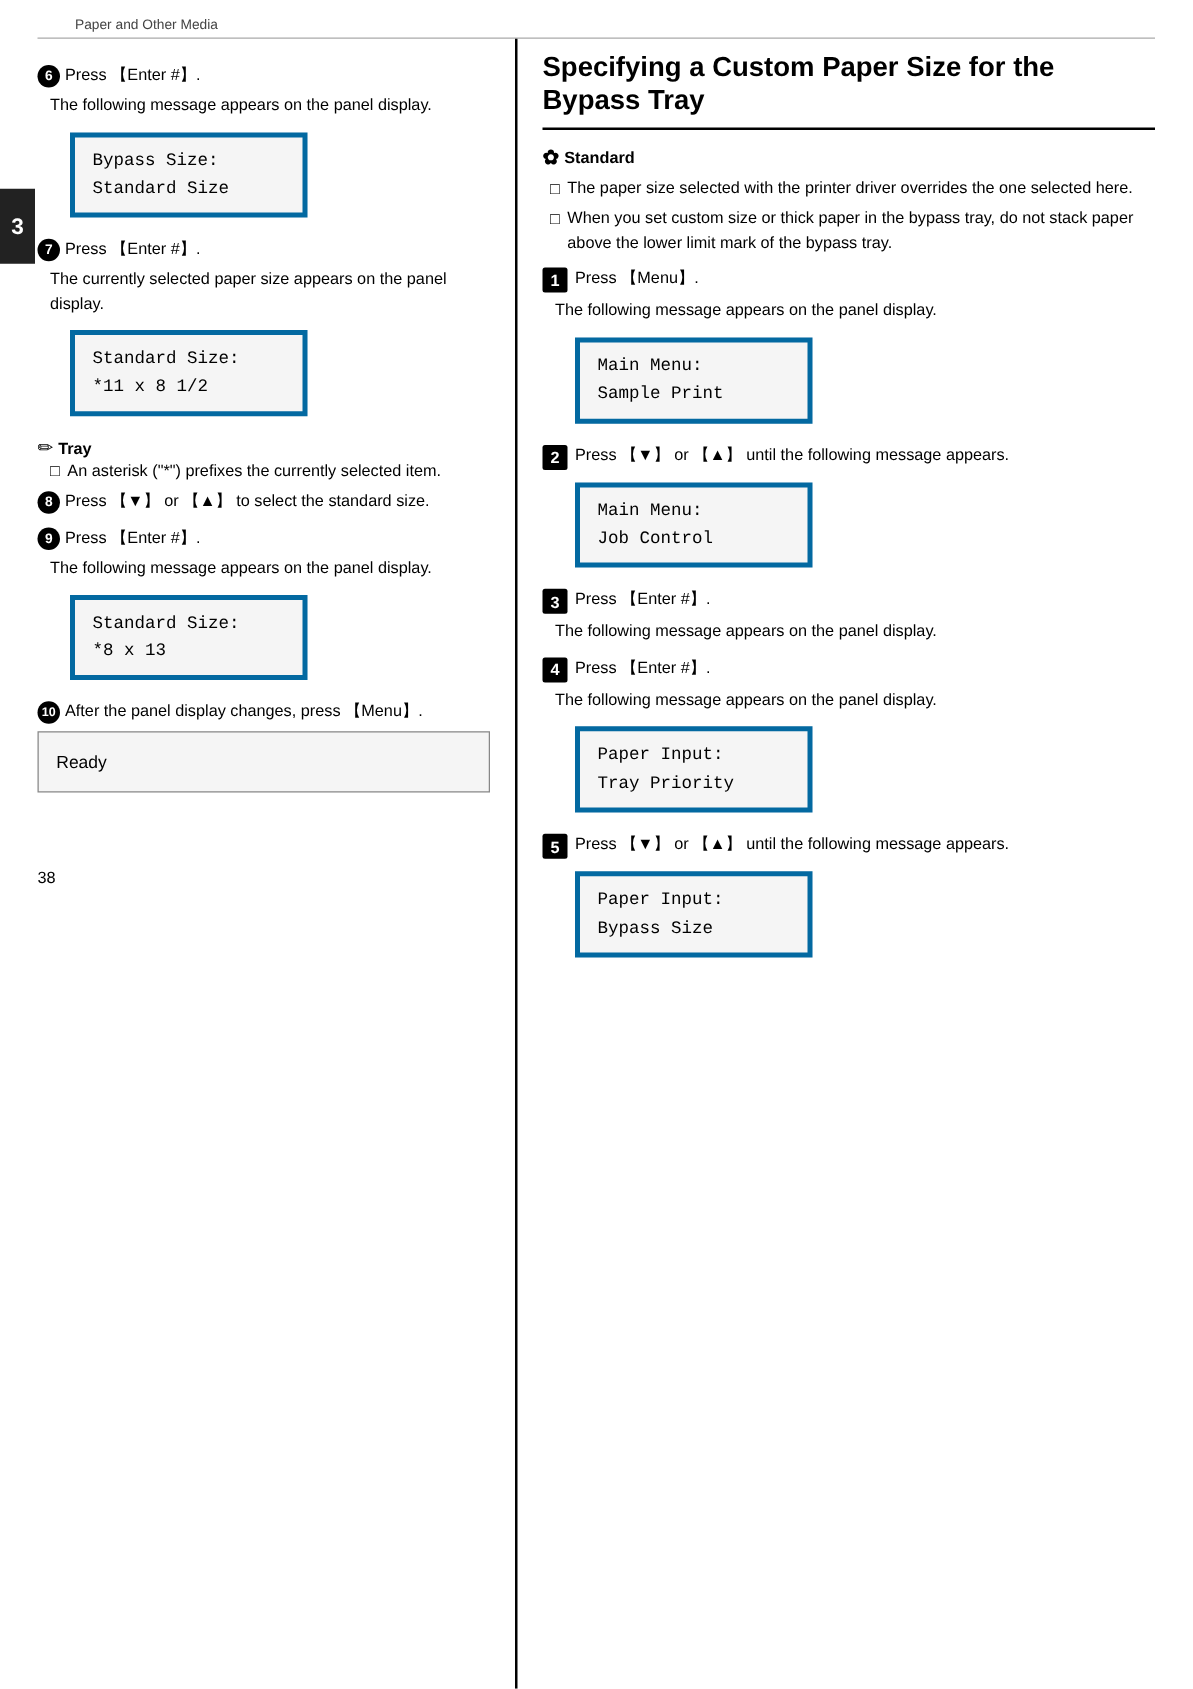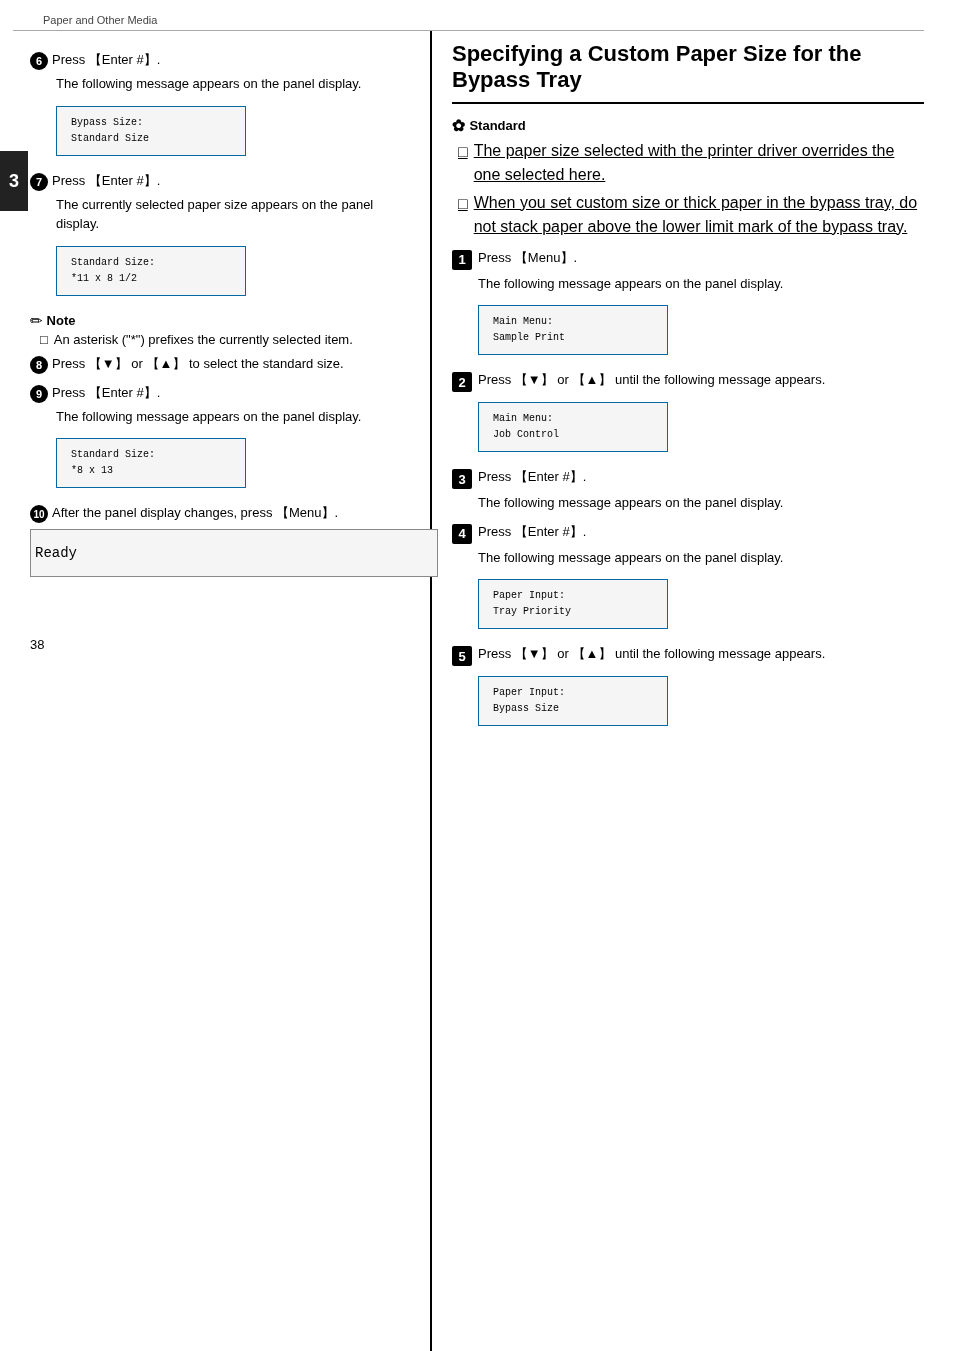--- a/index.html
+++ b/index.html
@@ -102,31 +102,31 @@
       margin-right: 4px;
       flex-shrink: 0;
       margin-top: 1px;
     }
     .step-label {
       font-weight: normal;
       font-size: 13px;
       line-height: 1.4;
     }
     .step-body {
-      margin-left: 26px;
+      margin-left: 10px;
       margin-bottom: 6px;
       font-size: 13px;
       line-height: 1.5;
     }
     
     .lcd-box {
-      border: 1px solid #0369a1;
+      border: 4px solid #0369a1;
       background: #f5f5f5;
       font-family: 'Courier New', Courier, monospace;
-      font-size: 10px;
+      font-size: 14px;
       padding: 8px 14px;
       margin: 6px 0 6px 26px;
       display: inline-block;
       min-width: 190px;
       line-height: 1.6;
     }
     
     .note-block {
       margin: 8px 0 8px 0;
     }
@@ -165,38 +165,37 @@
     }
     .important-icon {
       margin-right: 4px;
       font-size: 16px;
     }
     .important-item {
       display: flex;
       align-items: flex-start;
       margin-left: 6px;
       margin-bottom: 4px;
-      font-size: 16px;
+      font-size: 13px;
       line-height: 1.5;
-      text-decoration: underline;
     }
     .important-item::before {
       content: "□";
       margin-right: 6px;
       flex-shrink: 0;
       margin-top: 1px;
     }
     .bracket { font-family: serif; }
   </style>
 </head>
 <body>
 
 <div class="page">
 
-  <div style="padding: 14px 30px 0 13px;">
+  <div style="padding: 14px 30px 0 30px;">
     <div class="breadcrumb">Paper and Other Media</div>
     <div style="border-top: 1px solid #aaa; margin-bottom: 0;"></div>
   </div>
 
   <div class="content-area">
 
     <div class="left-col">
       
       <div class="chapter-tab">
         <span>3</span>
@@ -223,21 +222,21 @@
       </div>
       <div class="step-body">The currently selected paper size appears on the panel display.</div>
       <div class="lcd-box">
         Standard Size:<br>*11 x 8 1/2
       </div>
 
       
       <div class="note-block" style="margin-top:10px; margin-left:0;">
         <div class="note-header">
           <span class="note-icon">✏</span>
-          <strong>Note</strong>
+          <strong>Tray</strong>
         </div>
         <div class="note-item">
           An asterisk ("*") prefixes the currently selected item.
         </div>
       </div>
 
       
       <div class="step-header" style="margin-top:8px;">
         <span class="step-num-circle">8</span>
         <span class="step-label">
@@ -257,21 +256,21 @@
         Standard Size:<br>*8 x 13
       </div>
 
       
       <div class="step-header" style="margin-top:10px;text-align:center;">
         <span class="step-num-circle" style="font-size:10px;">10</span>
         <span class="step-label">
           After the panel display changes, press <span class="bracket">【</span>Menu<span class="bracket">】</span>.
         </span>
       </div>
-      <div style="border: 1px solid #888; background: #f5f5f5; font-family: Liberation Mono, monospace; font-size: 14px; padding: 12px 4px; margin: 6px 0 6px 0; display: block; width: 408px; line-height: 1.6;">
+      <div style="border: 1px solid #888; background: #f5f5f5; font-family: Liberation Sans, sans-serif; font-size: 14px; padding: 12px 14px; margin: 6px 0 6px 0; display: block; width: 362px; line-height: 1.6;">
         Ready
       </div>
 
       
       <div style="margin-top: 60px;">38</div>
     </div>
 
     <div class="right-col">
       <div class="section-title">Specifying a Custom Paper Size for the Bypass Tray</div>
 

